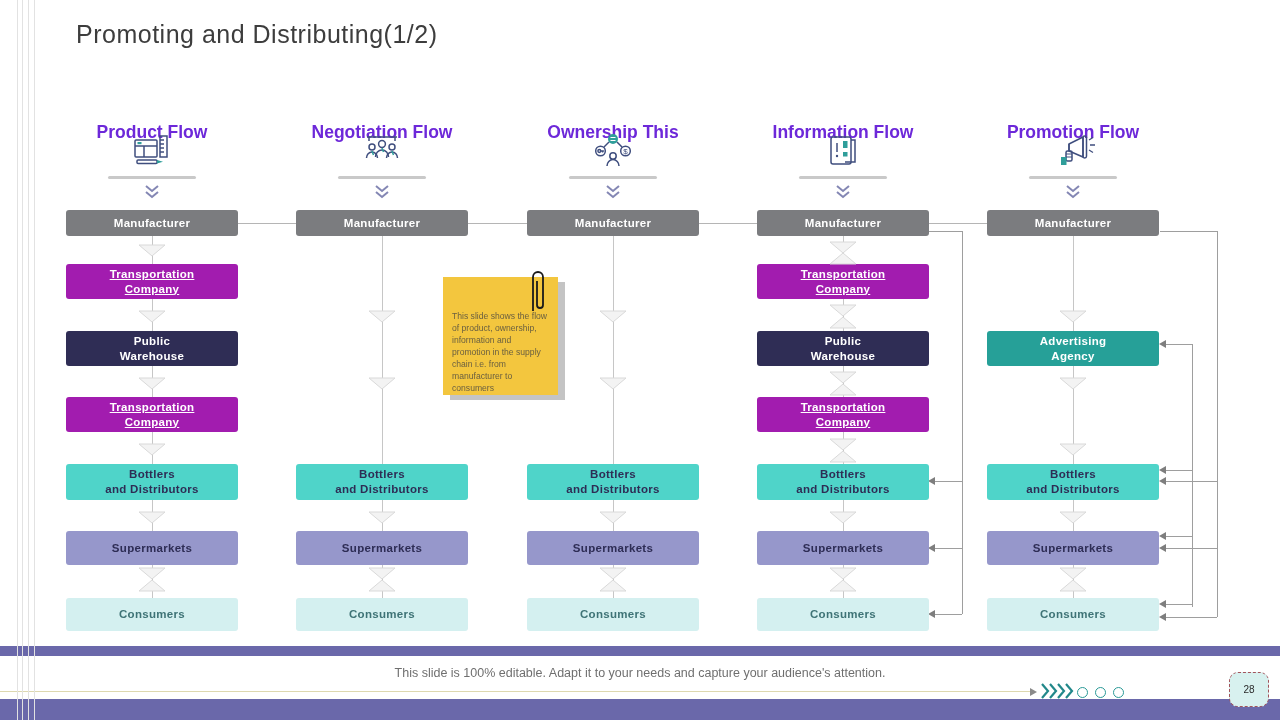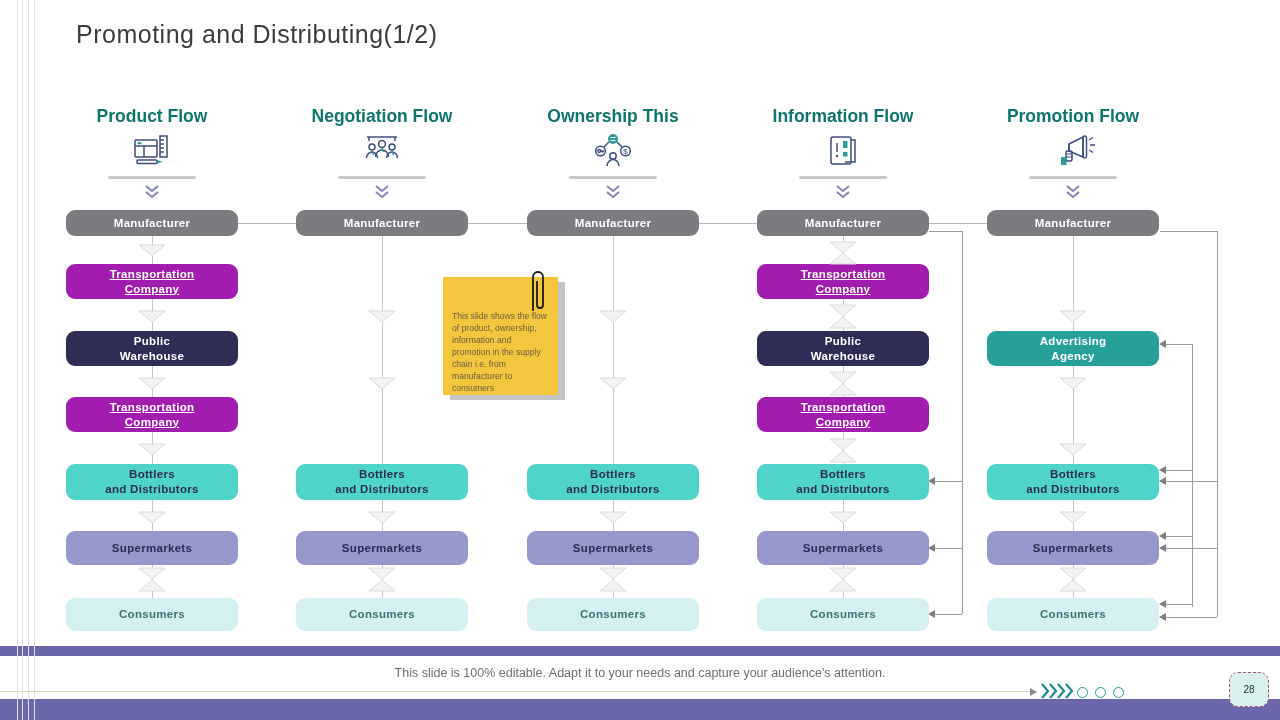--- a/index.html
+++ b/index.html
@@ -3,26 +3,26 @@
 <meta charset="utf-8">
 <style>
   html,body{margin:0;padding:0;background:#fff;}
   .slide{position:relative;width:1280px;height:720px;background:#ffffff;overflow:hidden;
          font-family:"Liberation Sans",sans-serif;}
   
   .vdec{position:absolute;top:0;width:1px;height:720px;background:#e2e2e2;z-index:8;}
   
   .title{position:absolute;left:76px;top:20px;font-size:25px;font-weight:400;color:#3d3d3d;letter-spacing:.5px;}
   
-  .colhead{position:absolute;top:106px;width:172px;text-align:center;font-size:17.5px;font-weight:700;color:#0f766e;}
+  .colhead{position:absolute;top:122px;width:172px;text-align:center;font-size:17.5px;font-weight:700;color:#6d28d9;}
   .colicon{position:absolute;top:131px;width:172px;text-align:center;}
   .underline{position:absolute;top:176px;width:88px;height:3px;background:#c9c9c9;border-radius:2px;}
   .dblchev{position:absolute;top:184px;width:172px;text-align:center;}
   
-  .box{position:absolute;width:172px;border-radius:9px;display:flex;align-items:center;justify-content:center;
+  .box{position:absolute;width:172px;border-radius:3px;display:flex;align-items:center;justify-content:center;
        text-align:center;font-weight:700;font-size:11.5px;line-height:1.3;letter-spacing:.3px;white-space:pre-line;z-index:2;}
   .rm{top:210px;height:26px;} .rt1{top:264px;height:35px;} .rwh{top:331px;height:35px;}
   .rt2{top:397px;height:35px;} .rb{top:464px;height:36px;} .rs{top:531px;height:34px;} .rc{top:598px;height:33px;text-align:right;}
   .cl0{left:66px;} .cl1{left:296px;} .cl2{left:527px;} .cl3{left:757px;} .cl4{left:987px;}
   .bg-gray{background:#7b7c7f;color:#fff;} .bg-purple{background:#a21caf;color:#fff;text-decoration:underline;}
   .bg-navy{background:#2f2d55;color:#fff;} .bg-teal{background:#4fd4c9;color:#2e2d55;}
   .bg-lav{background:#9697cb;color:#2e2d55;} .bg-pale{background:#d4f0f0;color:#3e7376;}
   .bg-agency{background:#26a098;color:#fff;}
   
   .vl,.hl{position:absolute;background:#9e9e9e;z-index:1;}

